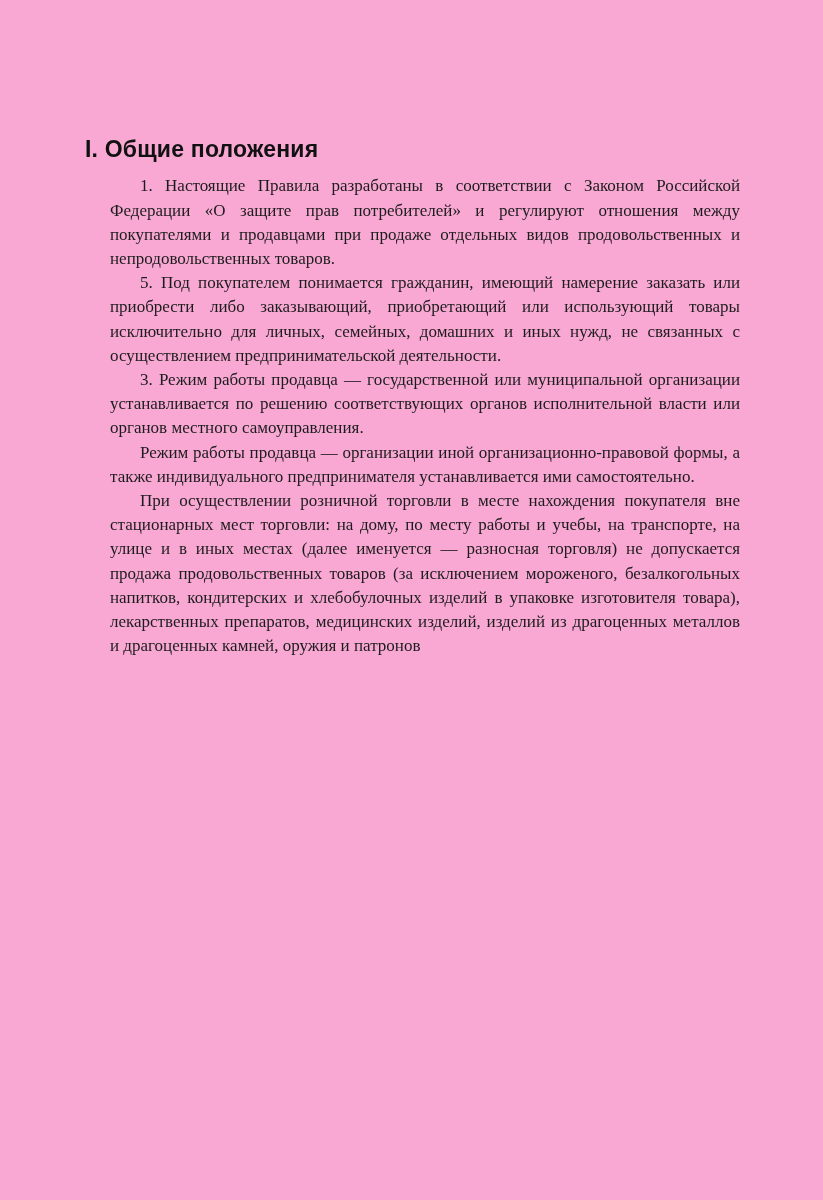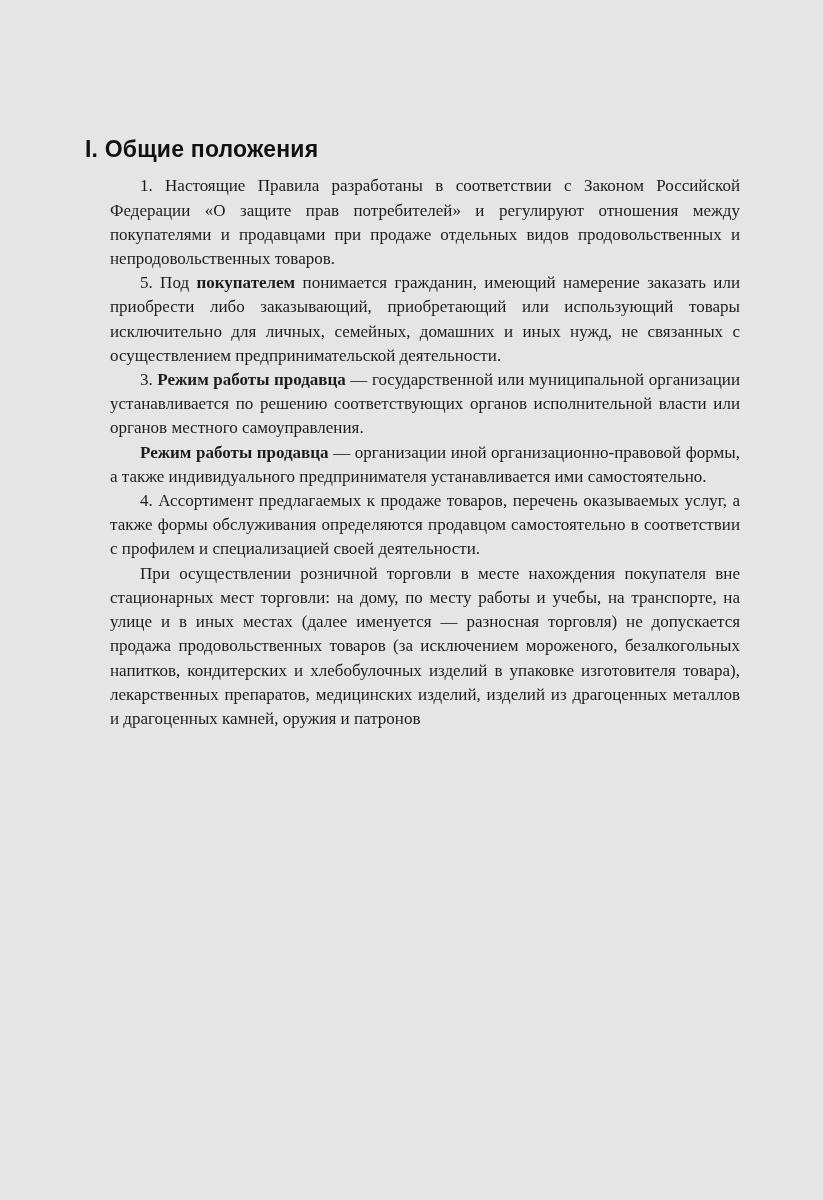--- a/index.html
+++ b/index.html
@@ -4,21 +4,21 @@
 <style>
   html, body {
     margin: 0;
     padding: 0;
     background: #ffffff;
   }
   .page {
     position: relative;
     width: 823px;
     height: 1200px;
-    background: #e5e5e5;
+    background: #f9a8d4;
     box-sizing: border-box;
     padding: 136px 83px 0 85px;
     color: #1c1c1c;
     overflow: hidden;
   }
   .heading {
     font-family: "Liberation Sans", "DejaVu Sans", sans-serif;
     font-weight: 700;
     font-size: 23px;
     line-height: 1.15;
@@ -33,29 +33,28 @@
     text-align: justify;
     hyphens: auto;
     margin-left: 25px;
     -webkit-hyphens: auto;
   }
   .doc-body p {
     margin: 0;
     text-indent: 30px;
   }
   .doc-body b {
-    font-weight: 700;
+    font-weight: 400;
   }
 </style>
 </head>
 <body>
 
 <div class="page">
   <h1 class="heading">I. Общие положения</h1>
   <div class="doc-body" id="paragraphs">
       <p><span>1. Настоящие Правила разработаны в соответствии с Законом Российской Федерации «О защите прав потребителей» и регулируют отношения между покупателями и продавцами при продаже отдельных видов продовольственных и непродовольственных товаров.</span></p>
       <p><span>5. Под </span><b>покупателем</b><span> понимается гражданин, имеющий намерение заказать или приобрести либо заказывающий, приобретающий или использующий товары исключительно для личных, семейных, домашних и иных нужд, не связанных с осуществлением предпринимательской деятельности.</span></p>
       <p><span>3. </span><b>Режим работы продавца</b><span> — государственной или муниципальной организации устанавливается по решению соответствующих органов исполнительной власти или органов местного самоуправления.</span></p>
       <p><b>Режим работы продавца</b><span> — организации иной организационно-правовой формы, а также индивидуального предпринимателя устанавливается ими самостоятельно.</span></p>
-      <p><span>4. Ассортимент предлагаемых к продаже товаров, перечень оказываемых услуг, а также формы обслуживания определяются продавцом самостоятельно в соответствии с профилем и специализацией своей деятельности.</span></p>
       <p><span>При осуществлении розничной торговли в месте нахождения покупателя вне стационарных мест торговли: на дому, по месту работы и учебы, на транспорте, на улице и в иных местах (далее именуется — разносная торговля) не допускается продажа продовольственных товаров (за исключением мороженого, безалкогольных напитков, кондитерских и хлебобулочных изделий в упаковке изготовителя товара), лекарственных препаратов, медицинских изделий, изделий из драгоценных металлов и драгоценных камней, оружия и патронов</span></p>
     </div>
 </div>
 
 </body></html>

